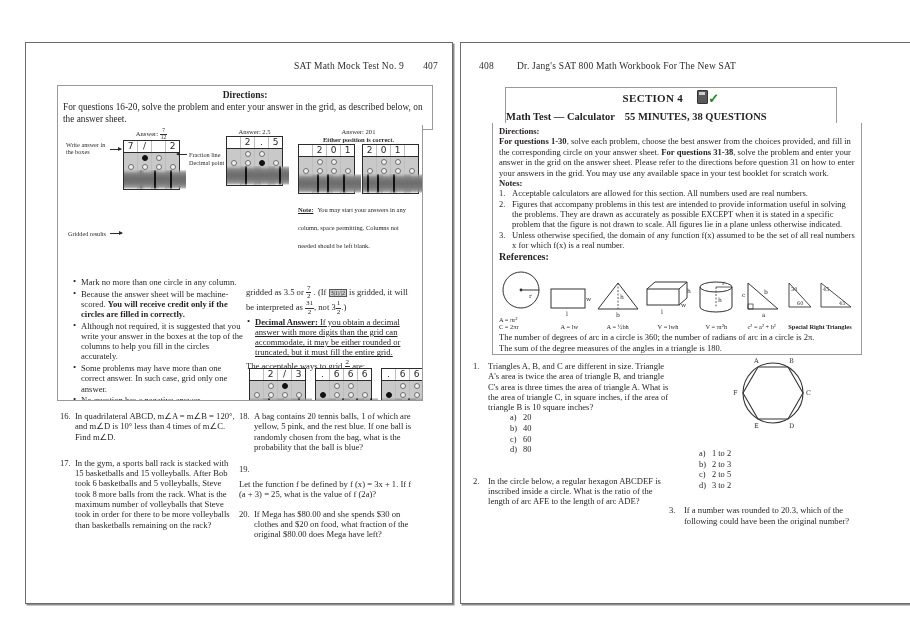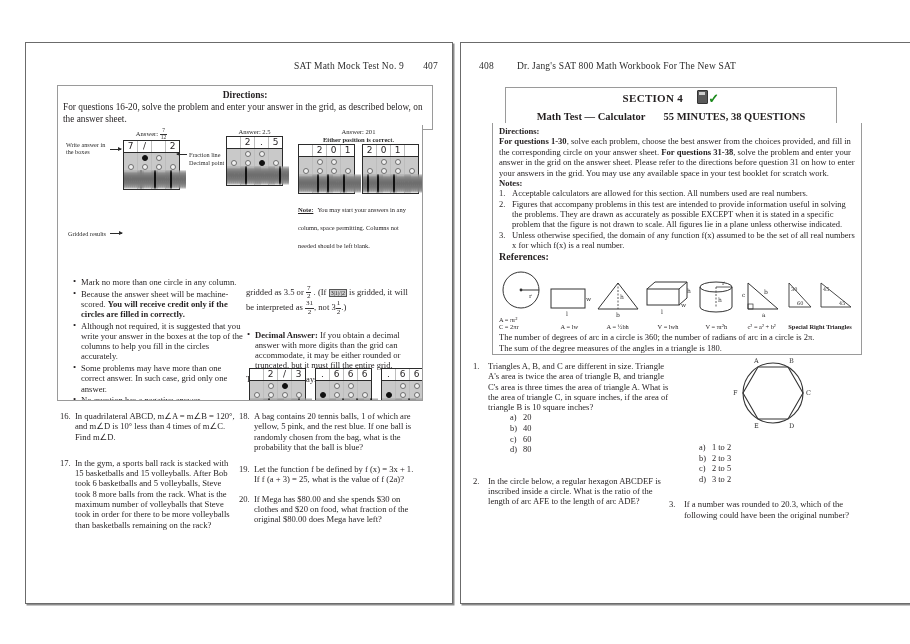--- a/index.html
+++ b/index.html
@@ -312,21 +312,21 @@
         <li><span>Although not required, it is suggested that you write your answer in the boxes at the top of the columns to help you fill in the circles accurately.</span></li>
         <li><span>Some problems may have more than one correct answer.  In such case, grid only one answer.</span></li>
         <li><span>No question has a negative answer.</span></li>
 
       </ul>
 
       <div style="position:absolute;left:188px;top:160px;width:168px;">
         <div style="font-size:8.6px;line-height:10.3px;">
           gridded as 3.5 or <span class="frac"><span class="num">7</span><span class="den">2</span></span> . (If <span style="background:#cfcfcf;border:1px solid #555;font-size:6px;padding:0 1px;">3|1|/|2</span> is gridded, it will be interpreted as <span class="frac"><span class="num">31</span><span class="den">2</span></span>, not 3<span class="frac"><span class="num">1</span><span class="den">2</span></span>.)
         </div>
-        <ul class="bl" style="padding-left:9px;margin-top:14px;">
+        <ul class="bl" style="padding-left:9px;margin-top:1px;text-decoration:underline;">
           <li><b>Decimal Answer:</b> <span>If you obtain a decimal answer with more digits than the grid can accommodate, it may be either rounded or truncated, but it must fill the entire grid.</span></li>
         </ul>
         <div style="font-size:8.6px;line-height:10.3px;margin-top:1px;">
           The acceptable ways to grid <span class="frac"><span class="num">2</span><span class="den">3</span></span> are:
         </div>
       </div>
 
       <div style="position:absolute;left:191px;top:243px;display:flex;gap:9px;">
         <div>
           <div class="gboxes">
@@ -461,21 +461,21 @@
         <div class="qnum">17.</div>
         <div class="qtxt">In the gym, a sports ball rack is stacked with 15 basketballs and 15 volleyballs. After Bob took 6 basketballs and 5 volleyballs, Steve took 8 more balls from the rack. What is the maximum number of volleyballs that Steve took in order for there to be more volleyballs than basketballs remaining on the rack?</div>
       </div>
     </div>
 
     <div class="qcol" style="left:213px;top:368px;width:180px;">
       <div class="q">
         <div class="qnum">18.</div>
         <div class="qtxt">A bag contains 20 tennis balls, 1 of which are yellow, 5 pink, and the rest blue. If one ball is randomly chosen from the bag, what is the probability that the ball is blue?</div>
       </div>
-      <div class="q" style="margin-top:12px;">
+      <div class="q" style="margin-top:12px;flex-direction:column;">
         <div class="qnum">19.</div>
         <div class="qtxt">Let the function f be defined by f (x) = 3x + 1. If f (a + 3) = 25, what is the value of f (2a)?</div>
       </div>
       <div class="q" style="margin-top:8px;">
         <div class="qnum">20.</div>
         <div class="qtxt">If Mega has $80.00 and she spends $30 on clothes and $20 on food, what fraction of the original $80.00 does Mega have left?</div>
       </div>
     </div>
   </div>
 
@@ -486,21 +486,21 @@
       <span style="display:inline-block;width:18px;"></span>
       <span>Dr. Jang's SAT 800 Math Workbook For The New SAT</span>
     </div>
 
     <div class="box" style="left:44px;top:44px;width:330px;height:36px;padding-top:2px;">
       <div class="sec-h">
         <span>SECTION 4</span>
         <span style="display:inline-block;width:8px;"></span>
         <span class="calcicon"></span><span class="checkmk">✓</span>
       </div>
-      <div style="display:flex;justify-content:center;gap:18px;margin-top:4px;">
+      <div style="display:flex;justify-content:flex-start;gap:10px;margin-top:4px;">
         <span class="sec-h2">Math Test — Calculator</span>
         <span class="sec-h2">55 MINUTES, 38 QUESTIONS</span>
       </div>
     </div>
 
     <div class="box" style="left:31px;top:80px;width:356px;height:225px;padding:3px 6px;border-top:none;overflow:hidden;">
       <div style="font-size:8.6px;line-height:10.4px;">
         <div><b>Directions:</b></div>
         <div><b>For questions 1-30</b><span>, solve each problem, choose the best answer from the choices provided, and fill in the corresponding circle on your answer sheet. </span><b>For questions 31-38</b><span>, solve the problem and enter your answer in the grid on the answer sheet. Please refer to the directions before question 31 on how to enter your answers in the grid. You may use any available space in your test booklet for scratch work.</span></div>
         <div><b>Notes:</b></div>
@@ -632,21 +632,21 @@
           <circle cx="44" cy="40" r="30" fill="none" stroke="#333" stroke-width="1.1"></circle>
           <polygon points="29,14 59,14 74,40 59,66 29,66 14,40" fill="none" stroke="#333" stroke-width="1.1"></polygon>
           <text x="25" y="10" font-size="6.5" fill="#333" font-family="DejaVu Serif, serif">A</text>
           <text x="60" y="10" font-size="6.5" fill="#333" font-family="DejaVu Serif, serif">B</text>
           <text x="77" y="42" font-size="6.5" fill="#333" font-family="DejaVu Serif, serif">C</text>
           <text x="60" y="75" font-size="6.5" fill="#333" font-family="DejaVu Serif, serif">D</text>
           <text x="25" y="75" font-size="6.5" fill="#333" font-family="DejaVu Serif, serif">E</text>
           <text x="4" y="42" font-size="6.5" fill="#333" font-family="DejaVu Serif, serif">F</text>
         </svg>
       </div>
-      <div class="choices" style="margin-left:30px;margin-top:8px;">
+      <div class="choices" style="margin-left:30px;margin-top:14px;">
         <div><span class="ch-lbl">a)</span><span>1 to 2</span></div>
         <div><span class="ch-lbl">b)</span><span>2 to 3</span></div>
         <div><span class="ch-lbl">c)</span><span>2 to 5</span></div>
         <div><span class="ch-lbl">d)</span><span>3 to 2</span></div>
       </div>
       <div class="q" style="margin-top:14px;">
         <div class="qnum">3.</div>
         <div class="qtxt">
           <div>If a number was rounded to 20.3, which of the following could have been the original number?</div>
         </div>

